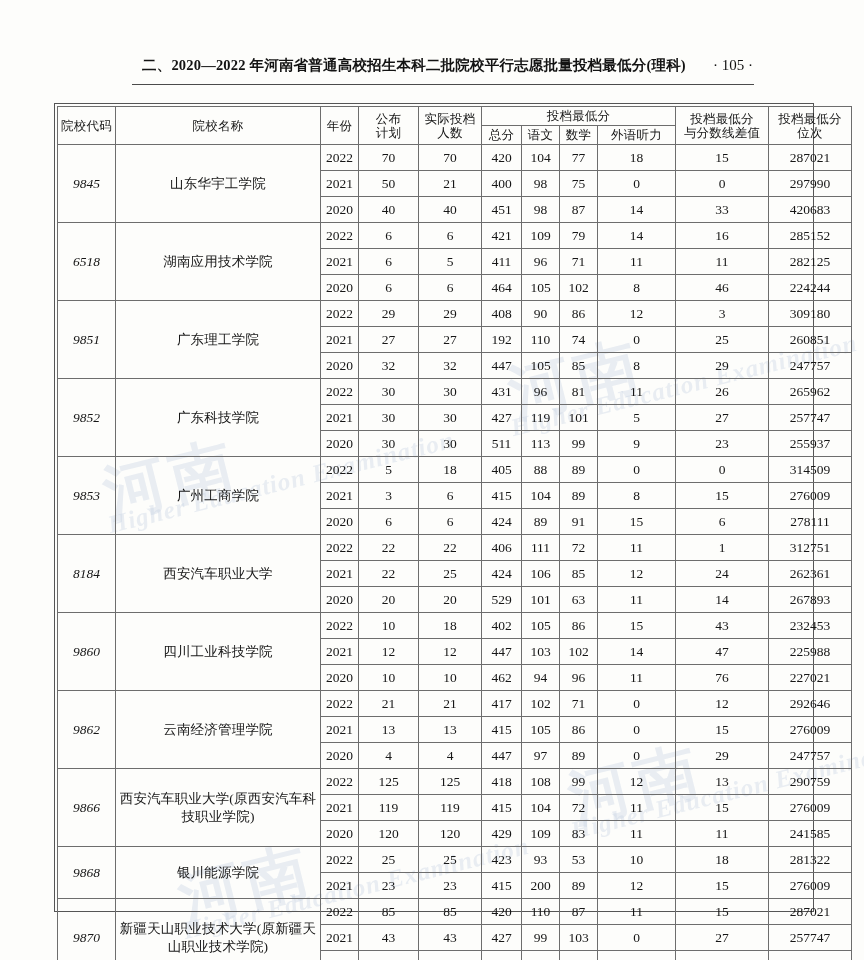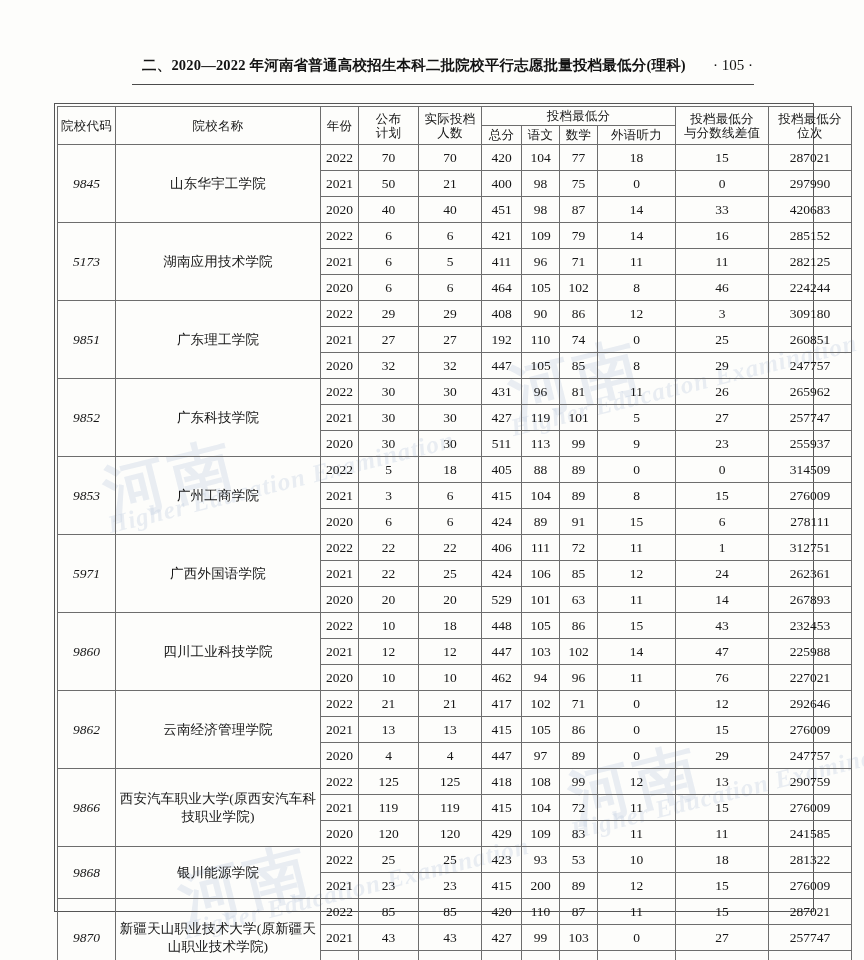--- a/index.html
+++ b/index.html
@@ -266,21 +266,21 @@
           <td>40</td>
           <td>40</td>
           <td>451</td>
           <td>98</td>
           <td>87</td>
           <td>14</td>
           <td>33</td>
           <td>420683</td>
         </tr>
         <tr>
-          <td class="c-code" rowspan="3">5173</td>
+          <td class="c-code" rowspan="3">6518</td>
           <td class="c-name" rowspan="3">湖南应用技术学院</td>
           <td class="c-year">2022</td>
           <td>6</td>
           <td>6</td>
           <td>421</td>
           <td>109</td>
           <td>79</td>
           <td>14</td>
           <td>16</td>
           <td>285152</td>
@@ -406,22 +406,22 @@
           <td>6</td>
           <td>6</td>
           <td>424</td>
           <td>89</td>
           <td>91</td>
           <td>15</td>
           <td>6</td>
           <td>278111</td>
         </tr>
         <tr>
-          <td class="c-code" rowspan="3">5971</td>
-          <td class="c-name" rowspan="3">广西外国语学院</td>
+          <td class="c-code" rowspan="3">8184</td>
+          <td class="c-name" rowspan="3">西安汽车职业大学</td>
           <td class="c-year">2022</td>
           <td>22</td>
           <td>22</td>
           <td>406</td>
           <td>111</td>
           <td>72</td>
           <td>11</td>
           <td>1</td>
           <td>312751</td>
         </tr>
@@ -446,21 +446,21 @@
           <td>11</td>
           <td>14</td>
           <td>267893</td>
         </tr>
         <tr>
           <td class="c-code" rowspan="3">9860</td>
           <td class="c-name" rowspan="3">四川工业科技学院</td>
           <td class="c-year">2022</td>
           <td>10</td>
           <td>18</td>
-          <td>448</td>
+          <td>402</td>
           <td>105</td>
           <td>86</td>
           <td>15</td>
           <td>43</td>
           <td>232453</td>
         </tr>
         <tr>
           <td class="c-year">2021</td>
           <td>12</td>
           <td>12</td>

